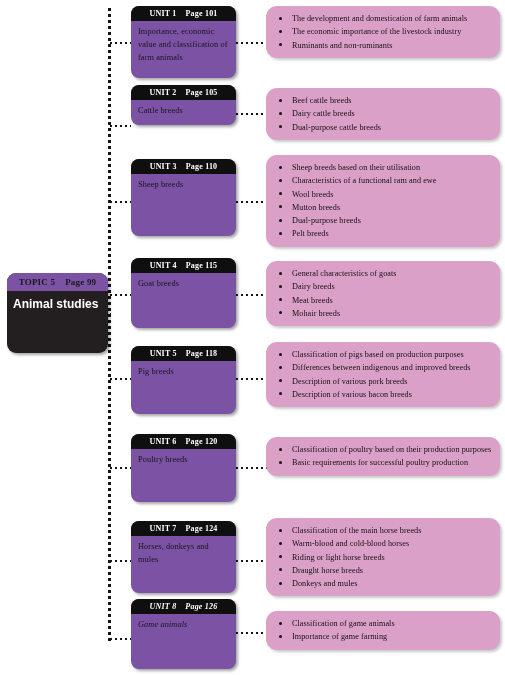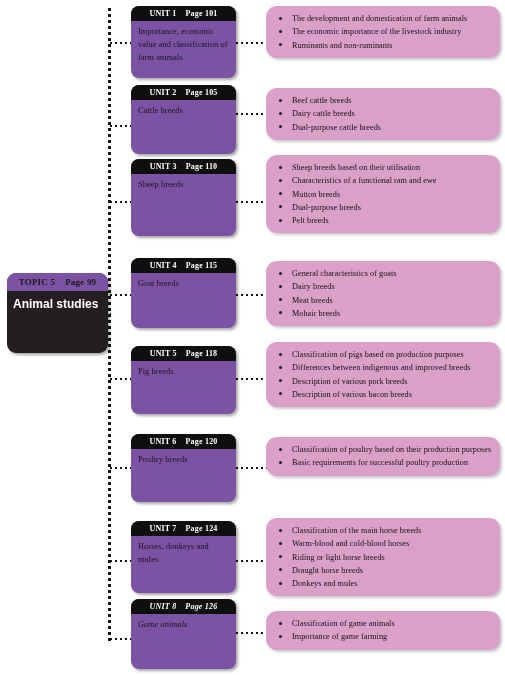--- a/index.html
+++ b/index.html
@@ -200,21 +200,21 @@
     <ul>
       <li><span class="bullet"></span><span>The development and domestication of farm animals</span></li>
       <li><span class="bullet"></span><span>The economic importance of the livestock industry</span></li>
       <li><span class="bullet"></span><span>Ruminants and non-ruminants</span></li>
     </ul>
   </div>
 
   <div class="stub-left" style="top:125px;"></div>
   <div class="stub-right" style="top:113px;"></div>
 
-  <div class="unit-box" style="top:85px; height:69px;">
+  <div class="unit-box" style="top:85px; height:40px;">
     <div class="unit-head">
       <span>UNIT 2</span>
       <span class="pg">Page 105</span>
     </div>
     <div class="unit-title">Cattle breeds</div>
   </div>
 
   <div class="pink-box" style="top:88px;">
     <ul>
       <li><span class="bullet"></span><span>Beef cattle breeds</span></li>
@@ -231,20 +231,21 @@
       <span>UNIT 3</span>
       <span class="pg">Page 110</span>
     </div>
     <div class="unit-title">Sheep breeds</div>
   </div>
 
   <div class="pink-box" style="top:155px;">
     <ul>
       <li><span class="bullet"></span><span>Sheep breeds based on their utilisation</span></li>
       <li><span class="bullet"></span><span>Characteristics of a functional ram and ewe</span></li>
+      <li><span class="bullet"></span><span>Wool breeds</span></li>
       <li><span class="bullet"></span><span>Mutton breeds</span></li>
       <li><span class="bullet"></span><span>Dual-purpose breeds</span></li>
       <li><span class="bullet"></span><span>Pelt breeds</span></li>
     </ul>
   </div>
 
   <div class="stub-left" style="top:294px;"></div>
   <div class="stub-right" style="top:294px;"></div>
 
   <div class="unit-box" style="top:258px; height:70px;">

